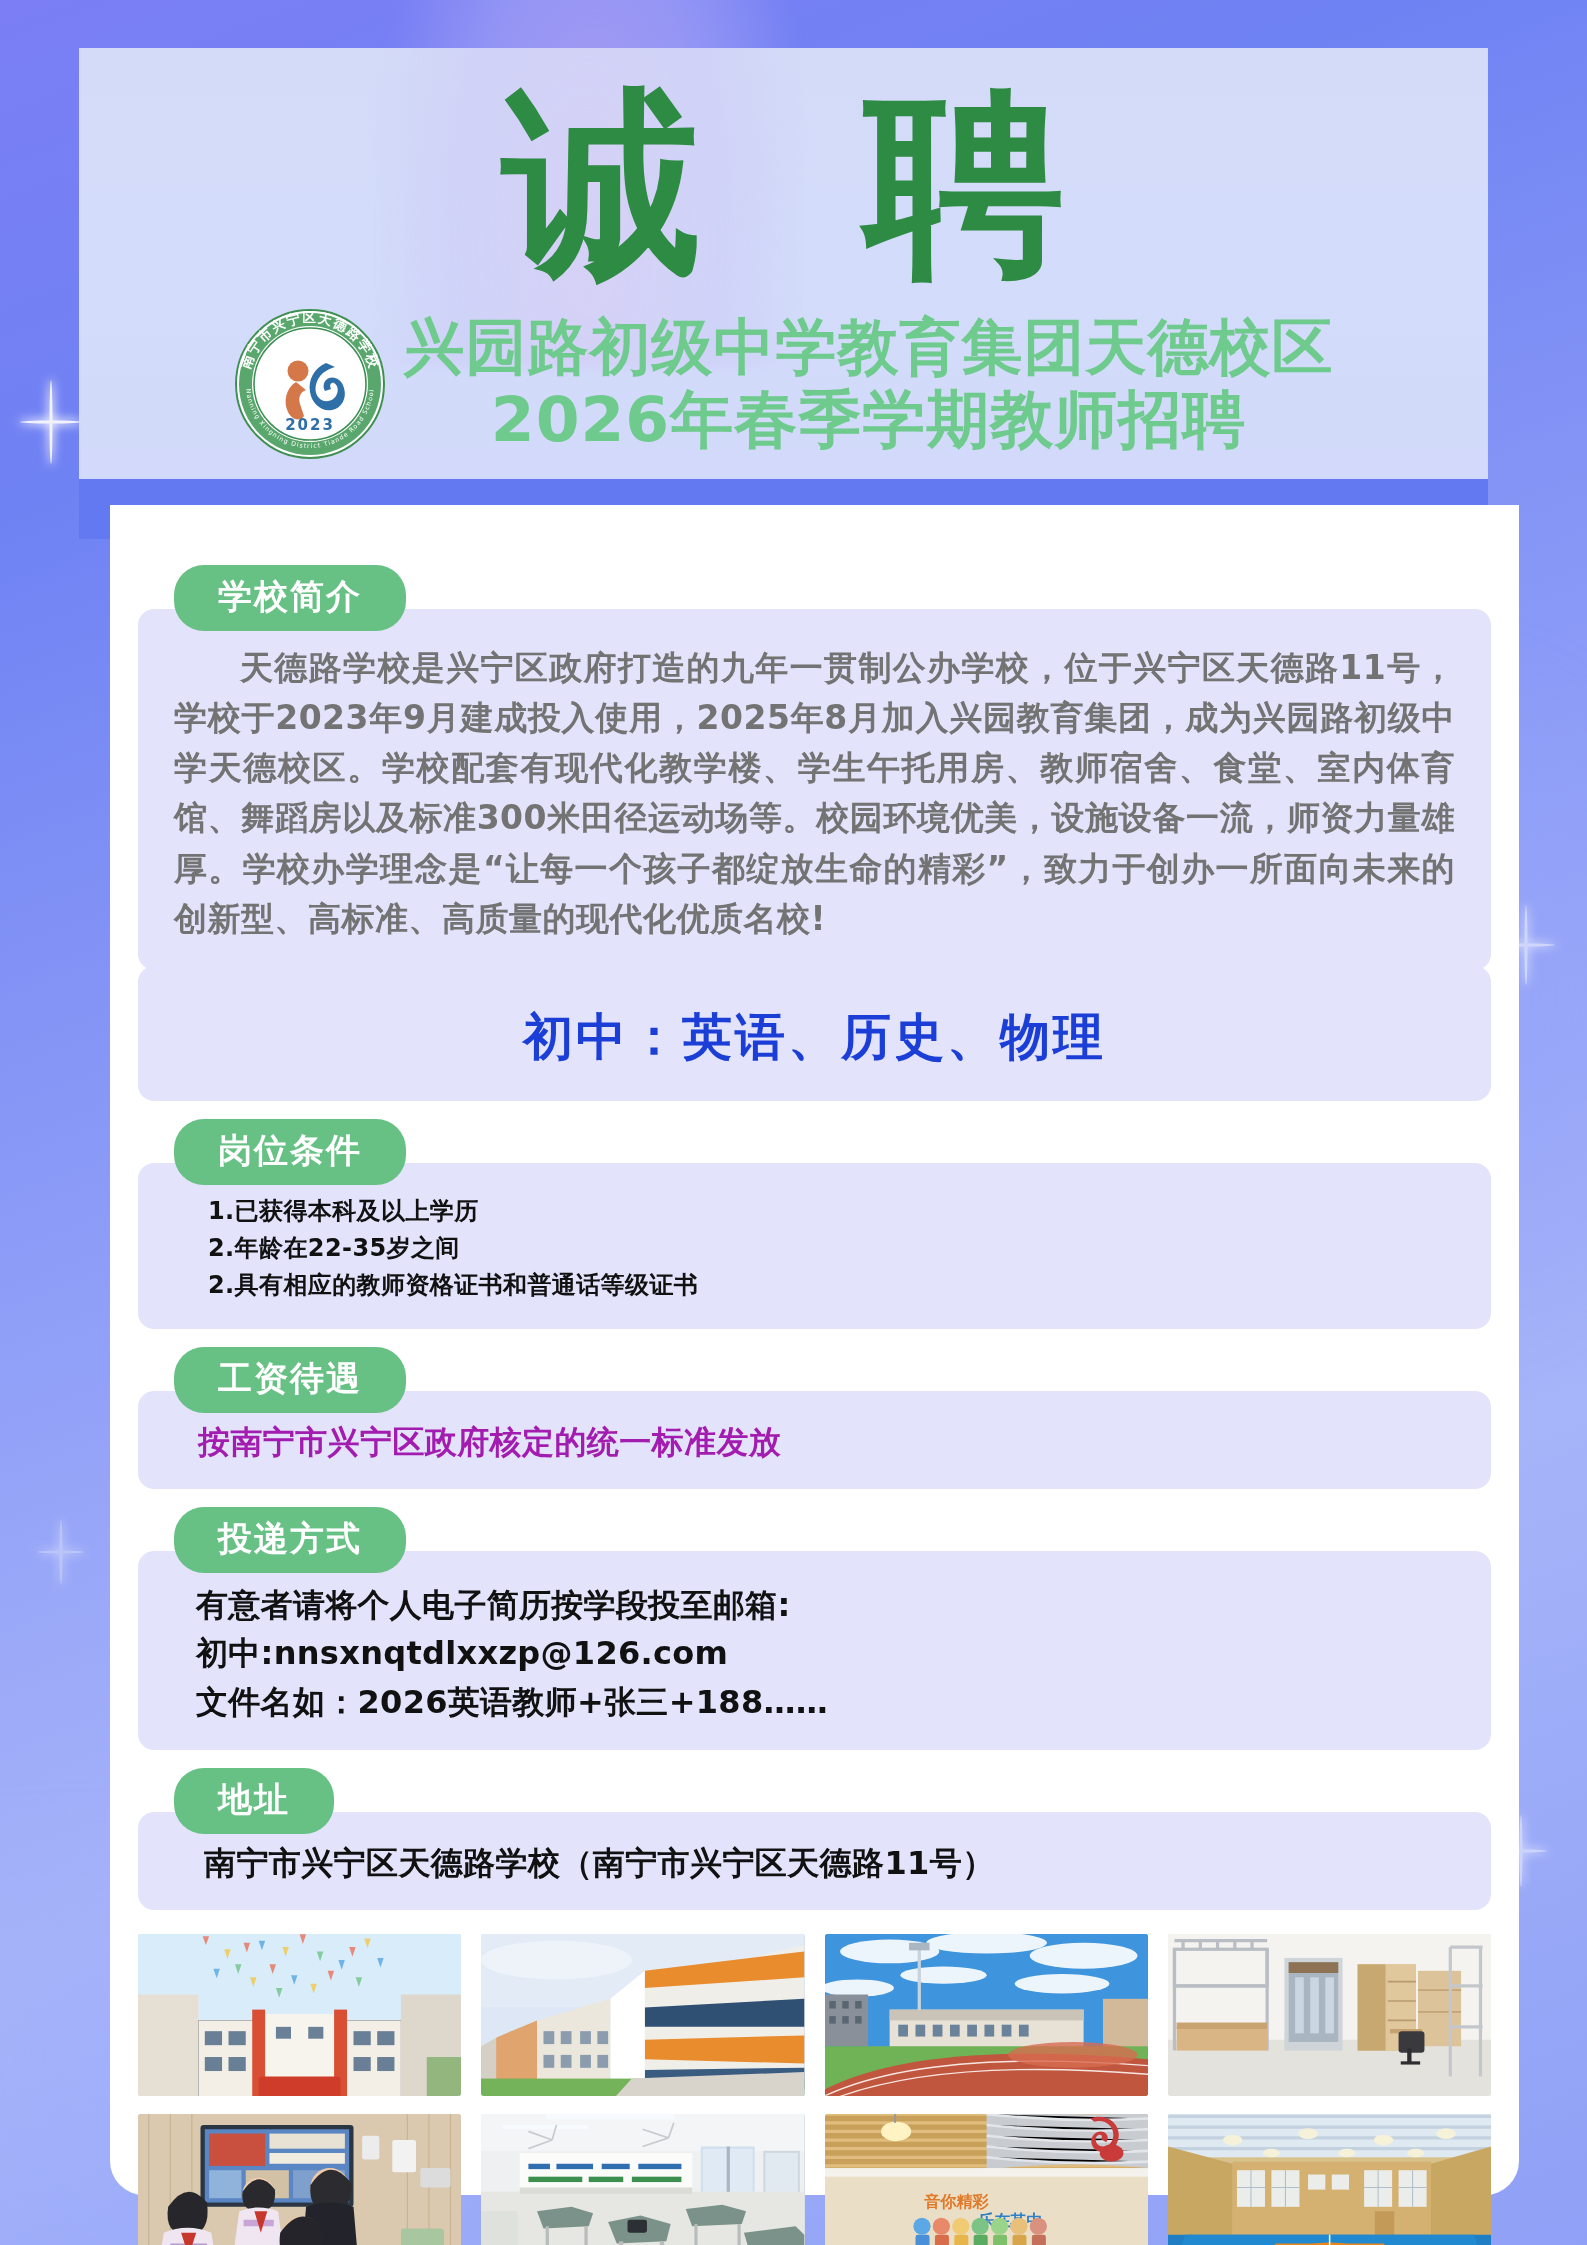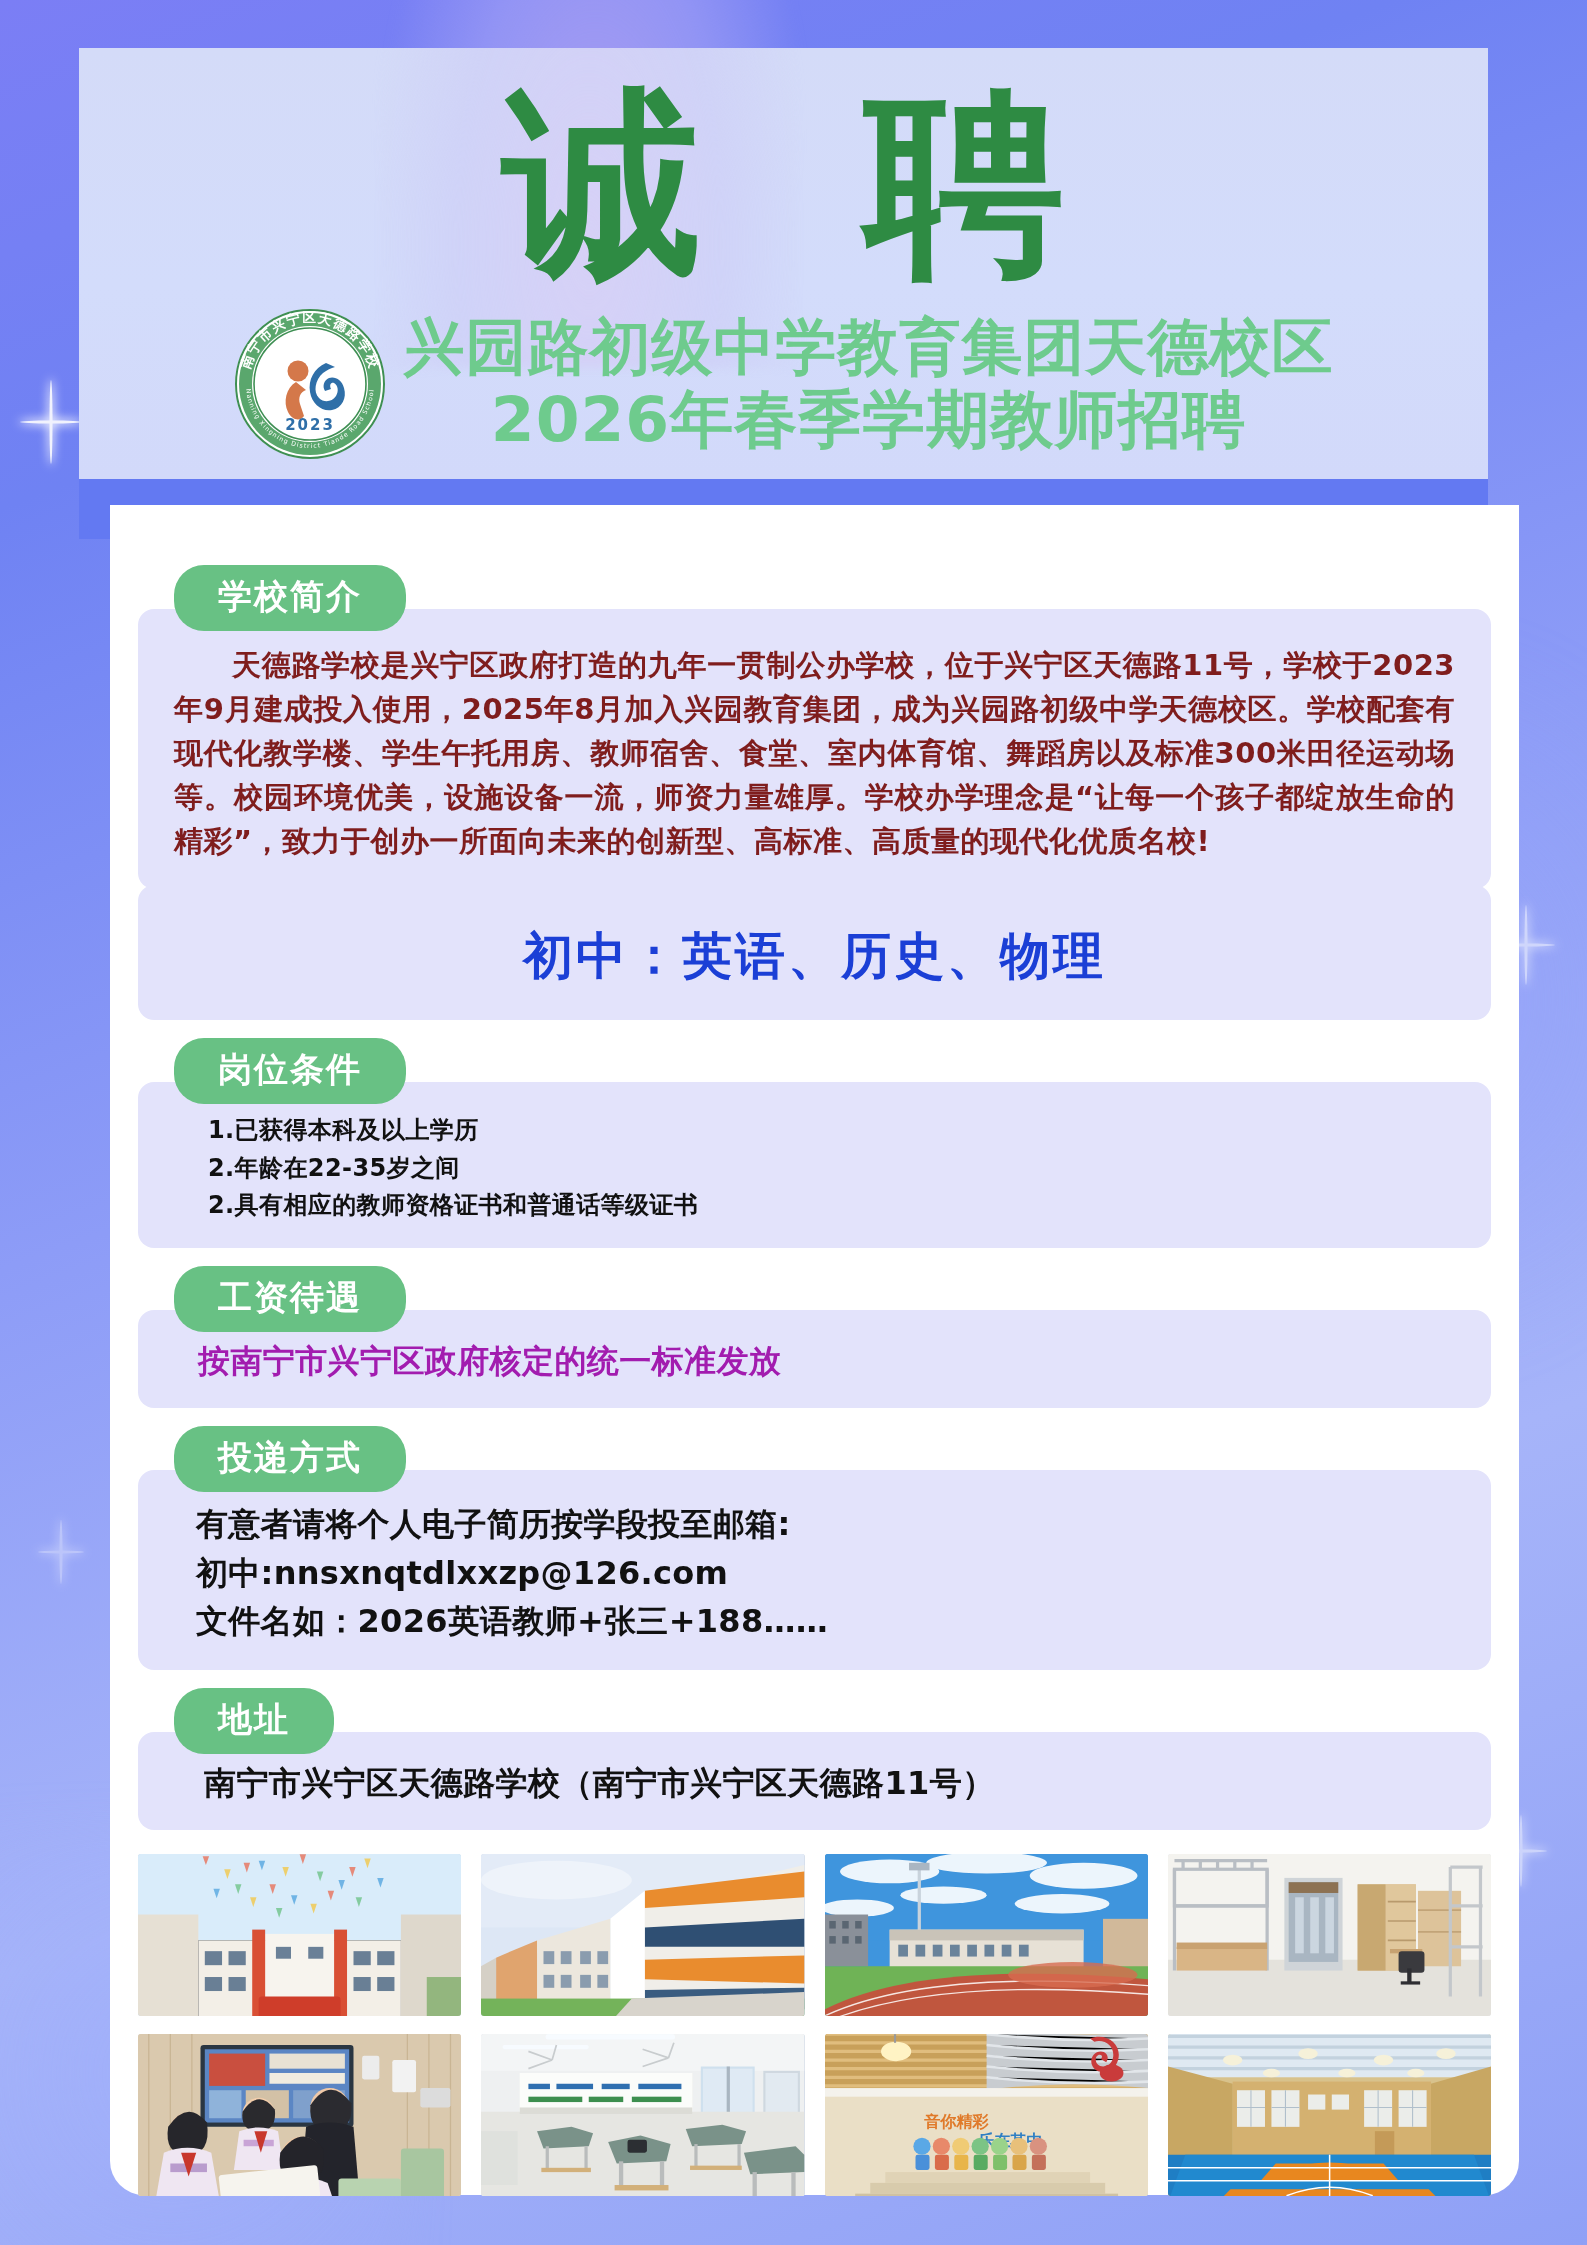--- a/index.html
+++ b/index.html
@@ -109,21 +109,21 @@
     font-family:"DejaVu Sans","Liberation Sans",sans-serif;
   }
   .panel{
     position:relative; margin-top:-22px; z-index:1;
     background:#e3e3fb; border-radius:16px;
     padding:34px 36px 26px 36px;
   }
   .panel.tight{ padding:30px 36px 24px 36px; }
 
   .intro-p{
-    font-size:29px; line-height:1.52; font-weight:700; color:#7f1d1d;
+    font-size:33px; line-height:1.52; font-weight:700; color:#737373;
     text-align:justify; text-indent:2em; letter-spacing:.5px;
     font-family:"DejaVu Sans","Liberation Sans",sans-serif;
   }
   .post-line{
     font-size:50px; font-weight:900; color:#1b3fd6;
     text-align:center; letter-spacing:3px; padding:8px 0 6px 0;
     font-family:"DejaVu Sans","Liberation Sans",sans-serif;
   }
   .cond-item{
     font-size:24px; line-height:1.55; font-weight:800; color:#111;

